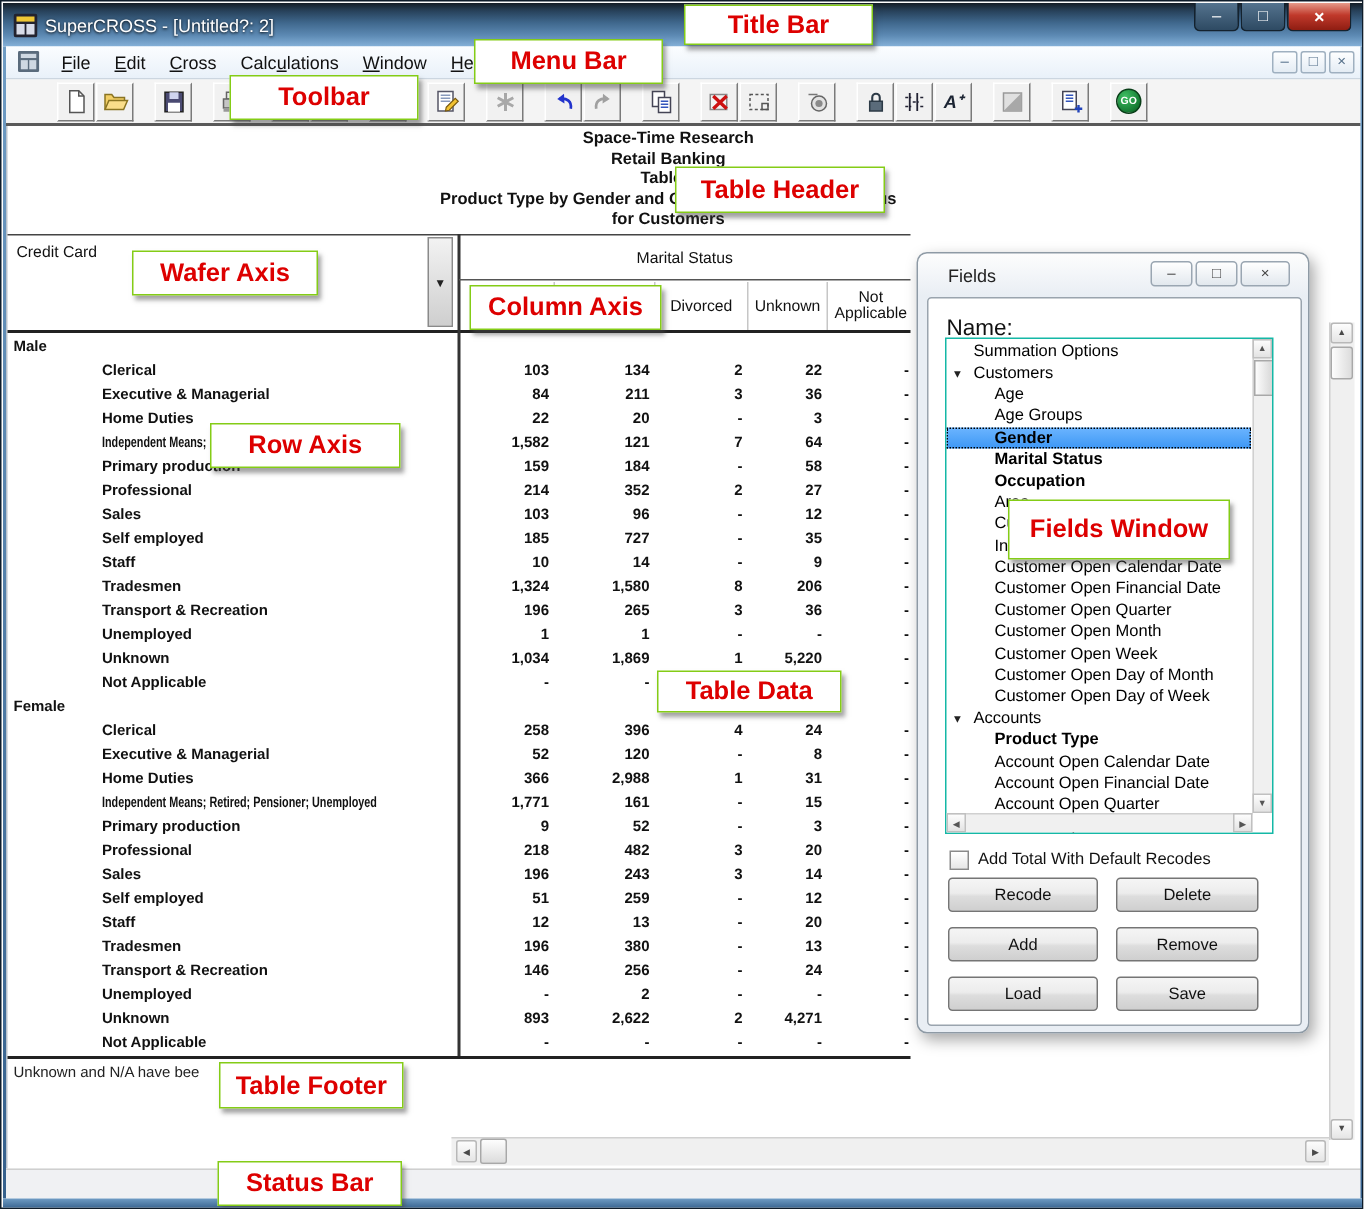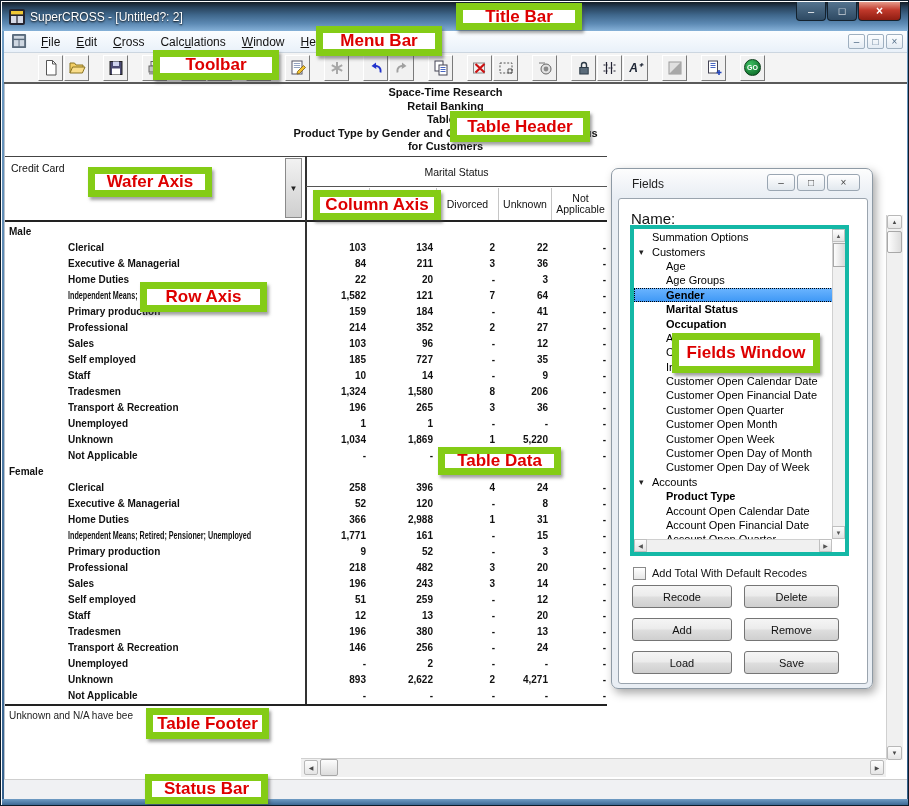--- a/index.html
+++ b/index.html
@@ -70,38 +70,38 @@
   
   .fields-win{position:absolute;left:610px;top:167px;width:262px;height:521px;z-index:20;
     background:linear-gradient(#fdfdfd,#e9eef4 28px,#e9eef4);border:1px solid #8e9aa5;border-radius:7px;
     box-shadow:3px 4px 10px rgba(0,0,0,.35)}
   .f-title{position:absolute;left:0;top:0;width:100%;height:29px;display:flex;align-items:center;padding-left:20px;
     font-size:12px;color:#222}
   .f-capbtn{position:absolute;top:5px;height:17px;border:1px solid #9aa6b2;border-radius:3px;
     background:linear-gradient(#ffffff,#e2e8ee);color:#444;font-size:10px;display:flex;align-items:center;justify-content:center}
   .f-panel{position:absolute;left:6px;top:29px;width:250px;height:486px;background:#fff;border:1px solid #9aa4ae;border-radius:3px}
   .f-name{position:absolute;left:12px;top:11px;font-size:15px;color:#111}
-  .f-list{position:absolute;left:11px;top:26px;width:219px;height:331px;border:4px solid #14b8a6;background:#fff;overflow:hidden}
+  .f-list{position:absolute;left:11px;top:26px;width:219px;height:331px;border:1px solid #14b8a6;background:#fff;overflow:hidden}
   .f-items{position:absolute;left:0;top:1px;width:203px}
   .f-item{height:14.4px;display:flex;align-items:center;font-size:11px;color:#000;white-space:nowrap}
   .lv1{padding-left:5px}.lv2{padding-left:19px}
   .arrow{width:13px;flex:none;font-size:9px;color:#222}
   .b{font-weight:bold}
   .sel{background:linear-gradient(#6cb5ff,#3d97f5);outline:1px dotted #000;outline-offset:-1px}
   .f-vsb{position:absolute;right:0;top:0;bottom:13px;width:13px;background:#f0f0f0;border-left:1px solid #d0d0d0}
   .f-hsb{position:absolute;left:0;bottom:0;right:13px;height:13px;background:#f0f0f0;border-top:1px solid #d0d0d0}
   .f-sbbtn{position:absolute;width:13px;height:13px;display:flex;align-items:center;justify-content:center;
     font-size:6px;color:#555;background:linear-gradient(#fdfdfd,#e3e3e3);border:1px solid #c0c0c0}
   .f-thumb{position:absolute;left:0;top:14px;width:13px;height:24px;background:linear-gradient(90deg,#fdfdfd,#d8d8d8);border:1px solid #a8a8a8}
   .cb{position:absolute;left:14px;top:368px;width:13px;height:13px;border:1px solid #8a8a8a;background:linear-gradient(#fff,#e6e6e6)}
   .cb-label{position:absolute;left:33px;top:368px;font-size:11px;color:#111}
   .w7btn{position:absolute;height:23px;border:1px solid #757575;border-radius:3px;font-size:11px;color:#111;
     background:linear-gradient(#f5f5f5,#ececec 45%,#dddddd 55%,#cfcfcf);display:flex;align-items:center;justify-content:center}
   
-  .ann{position:absolute;background:#fff;border:7px solid #84cc16;color:#dd0000;font-size:17px;font-weight:bold;
+  .ann{position:absolute;background:#fff;border:1px solid #84cc16;color:#dd0000;font-size:17px;font-weight:bold;
     display:flex;align-items:center;justify-content:center;white-space:nowrap;z-index:50;
     box-shadow:2px 3px 3px rgba(70,70,70,.5)}
 </style>
 </head>
 <body>
 
 <div class="win">
 
   <div class="titlebar">
     <svg class="app-icon" viewBox="0 0 16 16">
@@ -353,21 +353,21 @@
           <div class="t-cell cw2">7</div>
           <div class="t-cell cw3">64</div>
           <div class="t-cell cw4">-</div>
         </div>
 
         <div class="t-row item">
           <div class="t-label"><span class="tl">Primary production</span></div>
           <div class="t-cell cw0">159</div>
           <div class="t-cell cw1">184</div>
           <div class="t-cell cw2">-</div>
-          <div class="t-cell cw3">41</div>
+          <div class="t-cell cw3">58</div>
           <div class="t-cell cw4">-</div>
         </div>
 
         <div class="t-row item">
           <div class="t-label"><span class="tl">Professional</span></div>
           <div class="t-cell cw0">214</div>
           <div class="t-cell cw1">352</div>
           <div class="t-cell cw2">2</div>
           <div class="t-cell cw3">27</div>
           <div class="t-cell cw4">-</div>

